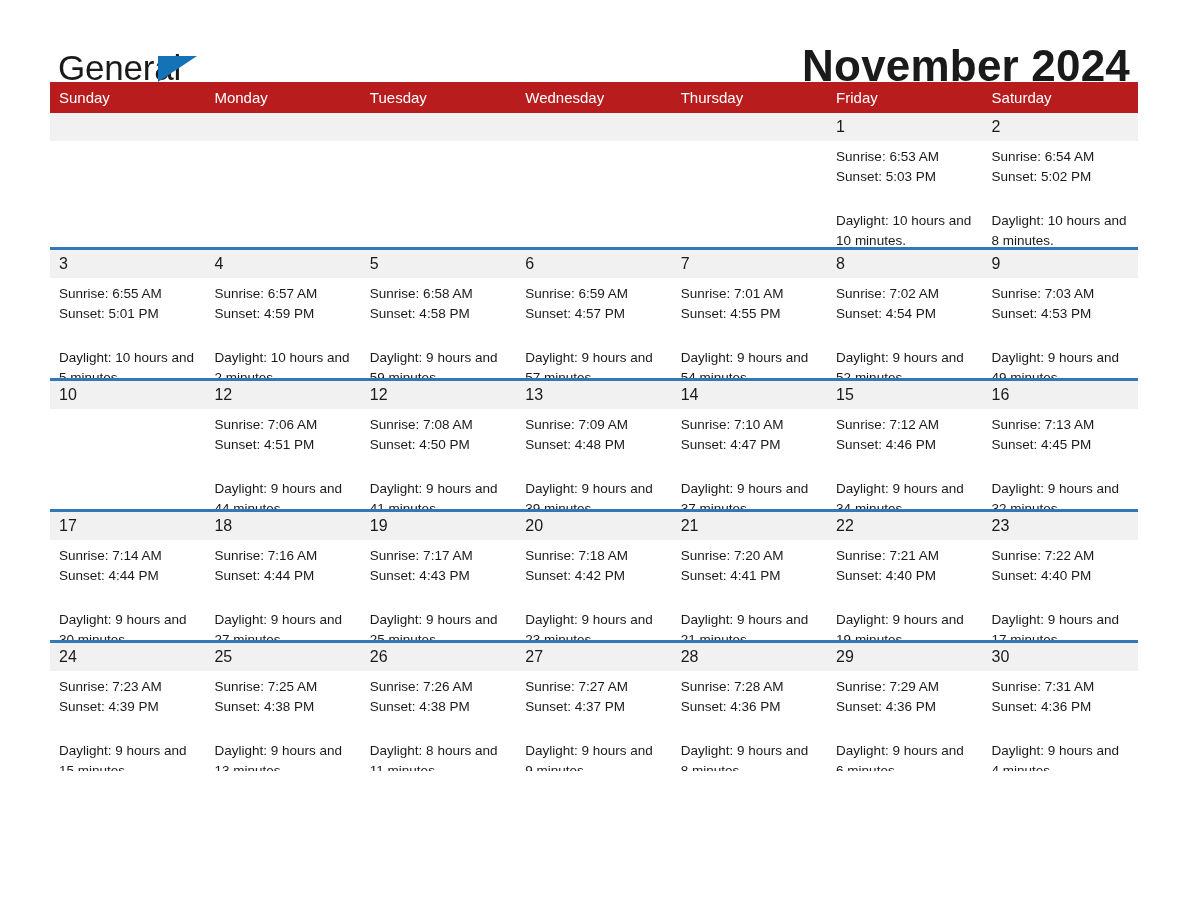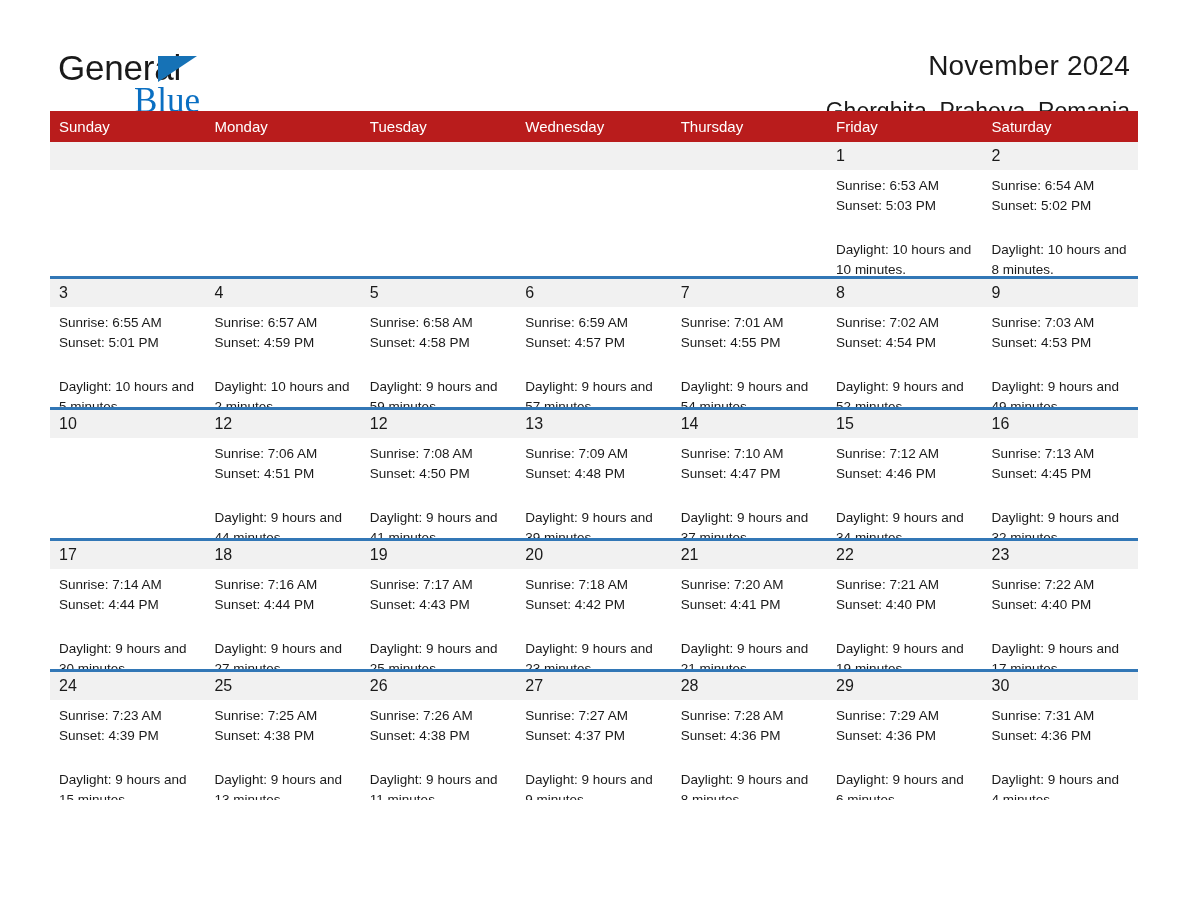--- a/index.html
+++ b/index.html
@@ -20,21 +20,21 @@
     position: relative;
     width: 1188px;
     height: 918px;
     box-sizing: border-box;
     padding: 0 50px;
   }
 
   
   .masthead {
     position: relative;
-    height: 111px;
+    height: 82px;
   }
 
   .brand {
     position: absolute;
     left: 8px;
     top: 48px;
     width: 330px;
     height: 70px;
     user-select: none;
   }
@@ -67,24 +67,24 @@
     font-family: Liberation Serif, serif;
   }
 
   .title-block {
     position: absolute;
     right: 8px;
     top: 42px;
     text-align: right;
   }
   .cal-title {
-    font-size: 28px;
+    font-size: 44px;
     line-height: 48px;
     color: #1a1a1a;
-    font-weight: normal;
+    font-weight: bold;
     margin: 0;
     letter-spacing: 0.2px;
   }
   .cal-subtitle {
     font-size: 23px;
     line-height: 30px;
     color: #1a1a1a;
     margin: 6px 0 0 0;
     font-weight: normal;
   }
@@ -405,21 +405,21 @@
               <div>Sunrise: 7:25 AM</div>
               <div>Sunset: 4:38 PM</div>
               <div class="daylight-line">Daylight: 9 hours and 13 minutes.</div>
             </div>
           </div>
           <div class="day-cell">
             <div class="day-number-band"><span class="day-number">26</span></div>
             <div class="day-info">
               <div>Sunrise: 7:26 AM</div>
               <div>Sunset: 4:38 PM</div>
-              <div class="daylight-line">Daylight: 9 hours and 11 minutes.</div>
+              <div class="daylight-line">Daylight: 8 hours and 11 minutes.</div>
             </div>
           </div>
           <div class="day-cell">
             <div class="day-number-band"><span class="day-number">27</span></div>
             <div class="day-info">
               <div>Sunrise: 7:27 AM</div>
               <div>Sunset: 4:37 PM</div>
               <div class="daylight-line">Daylight: 9 hours and 9 minutes.</div>
             </div>
           </div>

